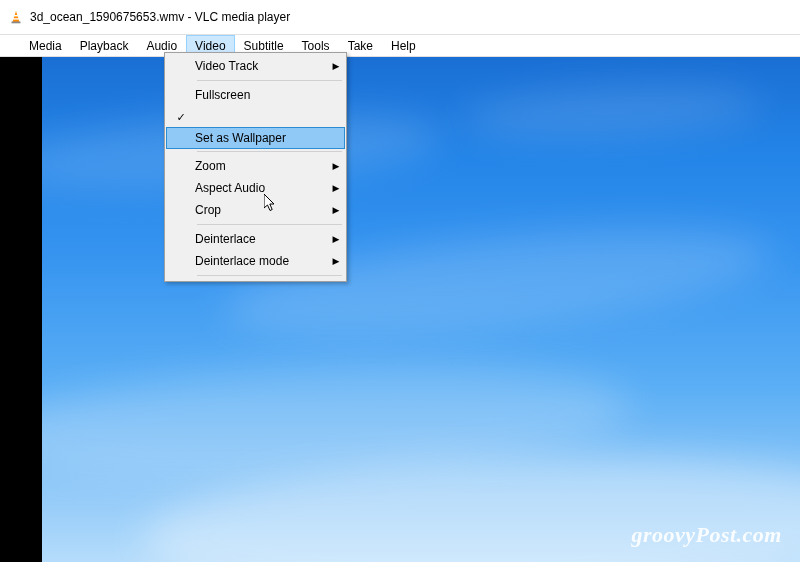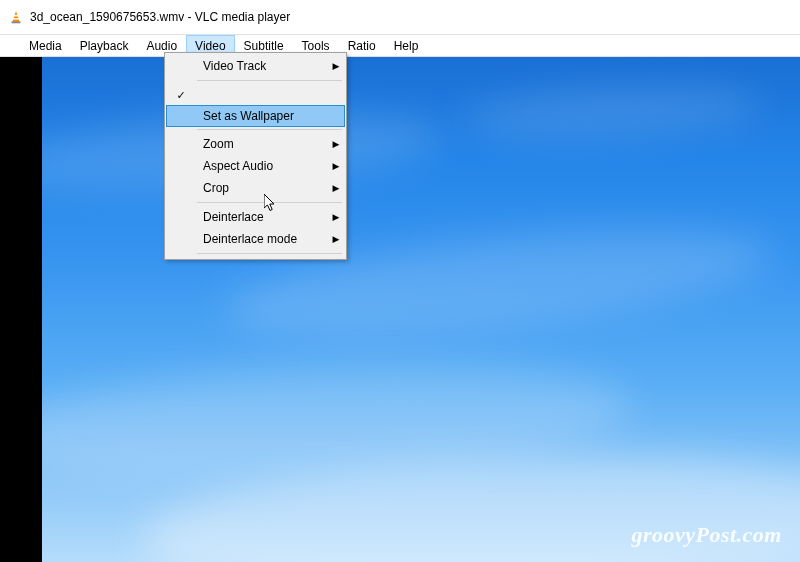--- a/index.html
+++ b/index.html
@@ -115,21 +115,20 @@
     }
     .dropdown-item .gutter {
       width: 28px;
       display: flex;
       align-items: center;
       justify-content: center;
       flex-shrink: 0;
     }
     .dropdown-item .label {
       flex: 1;
-      margin-left: 8px;
     }
     .dropdown-item .arrow {
       width: 16px;
       text-align: center;
       font-size: 9px;
       color: #000;
     }
     .dropdown-item.highlighted {
       background: #90c8f6;
       border: 1px solid #2a8dd4;
@@ -182,21 +181,21 @@
     <span class="title">3d_ocean_1590675653.wmv - VLC media player</span>
   </div>
 
   <div class="menubar">
     <div class="menu-item">Media</div>
     <div class="menu-item">Playback</div>
     <div class="menu-item">Audio</div>
     <div class="menu-item active">Video</div>
     <div class="menu-item">Subtitle</div>
     <div class="menu-item">Tools</div>
-    <div class="menu-item">Ratio</div>
+    <div class="menu-item">Take</div>
     <div class="menu-item">Help</div>
   </div>
 
   <div class="content-area">
     <div class="video-area">
       <div class="cloud c1"></div>
       <div class="cloud c2"></div>
       <div class="cloud c3"></div>
       <div class="cloud c4"></div>
       <div class="cloud c5"></div>
@@ -206,20 +205,24 @@
 </div>
 
 <div class="dropdown">
   <div class="dropdown-item">
     <span class="gutter"></span>
     <span class="label">Video Track</span>
     <span class="arrow">▶</span>
   </div>
   <div class="dropdown-sep"></div>
   <div class="dropdown-item">
+    <span class="gutter"></span>
+    <span class="label">Fullscreen</span>
+  </div>
+  <div class="dropdown-item">
     <span class="gutter">
         <span class="check">✓</span>
       </span>
   </div>
   <div class="dropdown-item highlighted">
     <span class="gutter"></span>
     <span class="label">Set as Wallpaper</span>
   </div>
   <div class="dropdown-sep"></div>
   <div class="dropdown-item">

